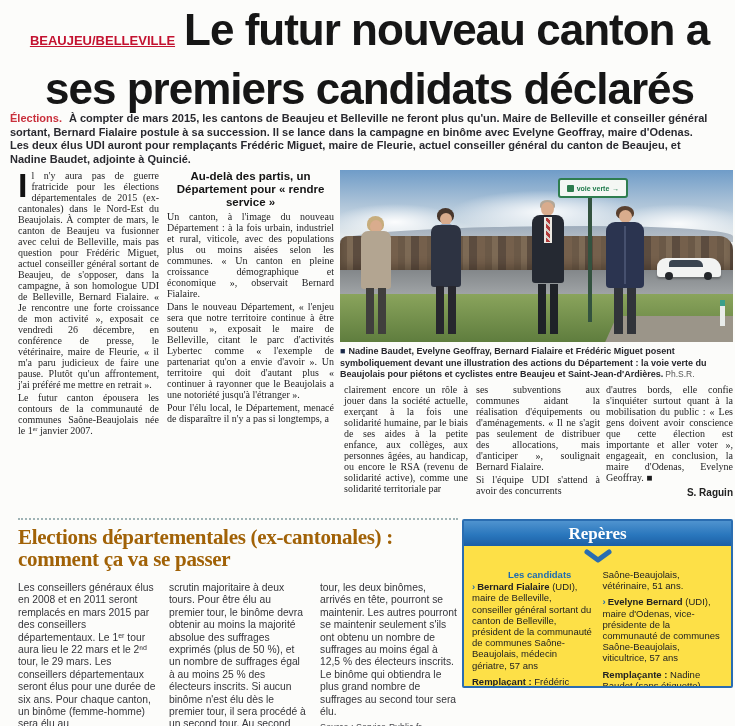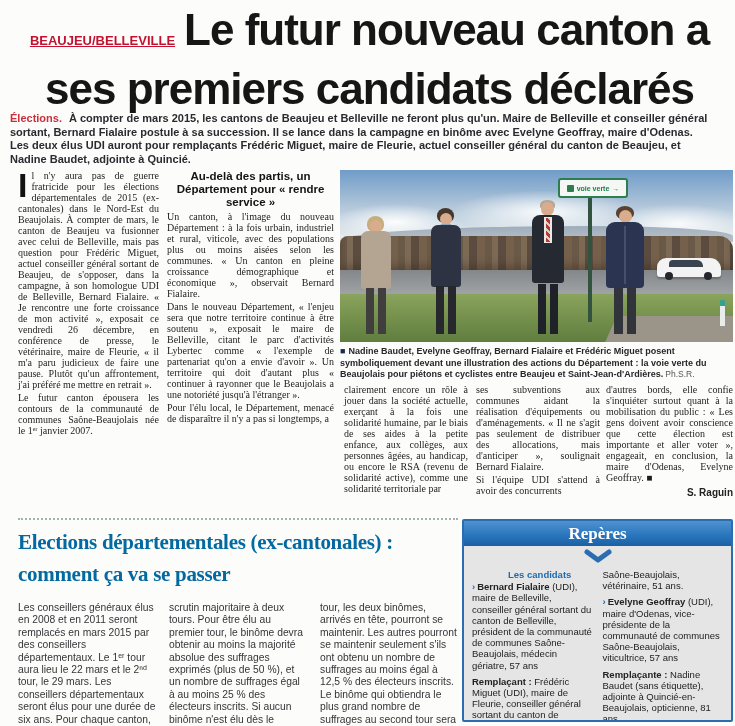--- a/index.html
+++ b/index.html
@@ -102,28 +102,28 @@
   .p4 .legs i{background:#31343a;}
 
   
   .caption{position:absolute;left:340px;top:346px;width:393px;font-size:9px;line-height:11.5px;
            font-weight:bold;color:#26262c;}
   .cap-marker{color:#1c2b4a;margin-right:3px;}
   .credit{font-weight:normal;color:#555;font-size:8.5px;margin-left:2px;}
 
   
   .explainer{position:absolute;left:18px;top:518px;width:440px;border-top:2px dotted #9fb3b5;padding-top:3px;}
-  .explainer h2{font-family:"Liberation Serif",serif;font-weight:bold;font-size:21px;line-height:32px;
-                color:#0369a1;letter-spacing:-0.3px;margin:3px 0 12px 0;}
+  .explainer h2{font-family:"Liberation Serif",serif;font-weight:bold;font-size:21px;line-height:22px;
+                color:#a16207;letter-spacing:-0.3px;margin:3px 0 12px 0;}
   .explainer-cols{display:flex;gap:13px;}
   .explainer-col{width:138px;font-size:10.3px;line-height:12.4px;color:#35353a;}
   .source{margin-top:3px;font-size:9px;color:#46464b;}
 
   
-  .reperes{position:absolute;left:462px;top:519px;width:271px;height:203px;background:#e5e5e5;
+  .reperes{position:absolute;left:462px;top:519px;width:271px;height:169px;background:#fde047;
            border:2px solid #2a6db1;border-radius:2px;overflow:hidden;box-sizing:border-box;}
   .reperes-header{height:25px;background:linear-gradient(180deg,#4f93cf 0%,#2a77bd 55%,#1b5fa5 100%);
            color:#fff;font-family:"Liberation Serif",serif;font-weight:bold;font-size:17px;
            text-align:center;line-height:25px;}
   .chevron-wrap{text-align:center;padding:3px 0 2px 0;}
   .reperes-body{display:flex;gap:10px;padding:0 8px;font-size:9.5px;line-height:11.2px;color:#222;}
   .reperes-col{flex:1;}
   .section-title{color:#1d6bb2;font-weight:bold;margin-bottom:1px;margin-left:36px;}
   .rep-block{margin-bottom:5px;}
   .rep-marker{color:#1d6bb2;font-weight:bold;margin-right:2px;}
@@ -248,19 +248,19 @@
       </svg>
     </div>
     <div class="reperes-body">
       <div class="reperes-col">
         <div class="section-title">Les candidats</div>
         <div class="rep-block"><span class="rep-marker">›</span><span class="rep-name">Bernard Fialaire</span><span> (UDI), maire de Belleville, conseiller général sortant du canton de Belleville, président de la communauté de communes Saône-Beaujolais, médecin gériatre, 57 ans</span></div>
         <div class="rep-block"><span class="rep-label">Remplaçant :</span><span> Frédéric Miguet (UDI), maire de Fleurie, conseiller général sortant du canton de Beaujeu, vice-président de la communauté de communes</span></div>
       </div>
       <div class="reperes-col">
         <div class="rep-block">Saône-Beaujolais, vétérinaire, 51 ans.</div>
-        <div class="rep-block"><span class="rep-marker">›</span><span class="rep-name">Evelyne Geoffray</span><span> (UDI), maire d'Odenas, vice-présidente de la communauté de communes Saône-Beaujolais, viticultrice, 57 ans</span></div>
+        <div class="rep-block"><span class="rep-marker">›</span><span class="rep-name">Evelyne Bernard</span><span> (UDI), maire d'Odenas, vice-présidente de la communauté de communes Saône-Beaujolais, viticultrice, 57 ans</span></div>
         <div class="rep-block"><span class="rep-label">Remplaçante :</span><span> Nadine Baudet (sans étiquette), adjointe à Quincié-en-Beaujolais, opticienne, 81 ans</span></div>
       </div>
     </div>
   </div>
 
 </div>
 
 </body></html>

